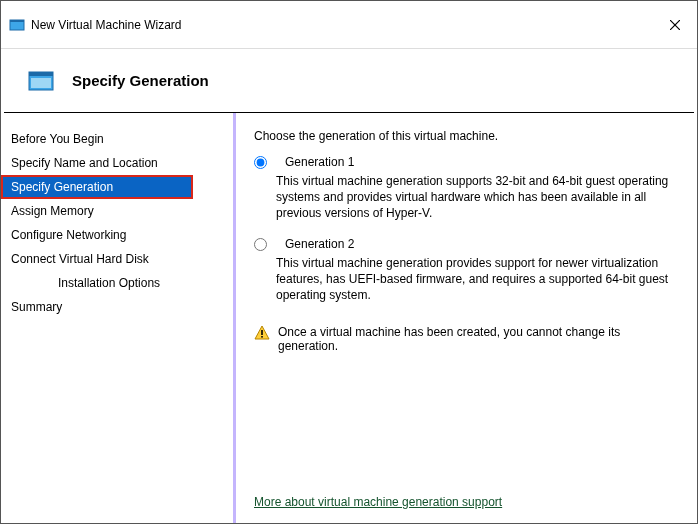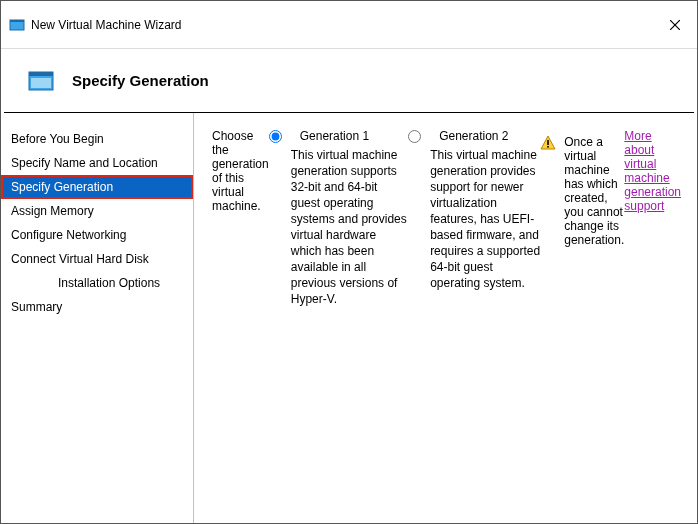--- a/index.html
+++ b/index.html
@@ -71,22 +71,23 @@
     border: 2px solid #d9271a;
     padding: 2px 8px;
     margin: 0;
   }
   .sidebar-item.indent { padding-left: 28px; margin-left: 29px; }
   .content {
     flex: 1;
     padding: 16px 16px 8px 18px;
     font-size: 12px;
     display: flex;
-    flex-direction: row;
-    border-left: 1px solid #c4b5fd;
+    flex-direction: column;
+    border-left: 3px solid #c4b5fd;
+    margin-left: 40px;
   }
   .intro { margin-bottom: 12px; }
   .option {
     margin-bottom: 10px;
   }
   .option-row {
     display: flex;
     align-items: center;
     gap: 18px;
   }
@@ -99,21 +100,21 @@
   }
   .warning-row {
     display: flex;
     align-items: flex-start;
     gap: 8px;
     margin: 6px 0 0 0;
   }
   .warn-icon { flex-shrink: 0; margin-top: 0px; }
   .spacer { flex: 1; }
   .link {
-    color: #a21caf;
+    color: #14532d;
     margin: 0 0 6px 0;
     display: inline-block;
   }
   .footer {
     height: 44px;
     border-top: 1px solid #ddd;
     display: flex;
     align-items: center;
     justify-content: flex-end;
     padding: 0 14px;
@@ -198,21 +199,21 @@
       </div>
 
       <div class="warning-row">
         <span class="warn-icon">
           <svg width="16" height="16" viewBox="0 0 16 16">
             <polygon points="8,1 15,14 1,14" fill="#ffcf3b" stroke="#b58400"></polygon>
             <rect x="7.2" y="5" width="1.6" height="5" fill="#000"></rect>
             <rect x="7.2" y="11" width="1.6" height="1.6" fill="#000"></rect>
           </svg>
         </span>
-        <span>Once a virtual machine has which created, you cannot change its generation.</span>
+        <span>Once a virtual machine has been created, you cannot change its generation.</span>
       </div>
 
       <div class="spacer"></div>
 
       <a href="#" class="link">More about virtual machine generation support</a>
     </div>
   </div>
 
 
 </div>

